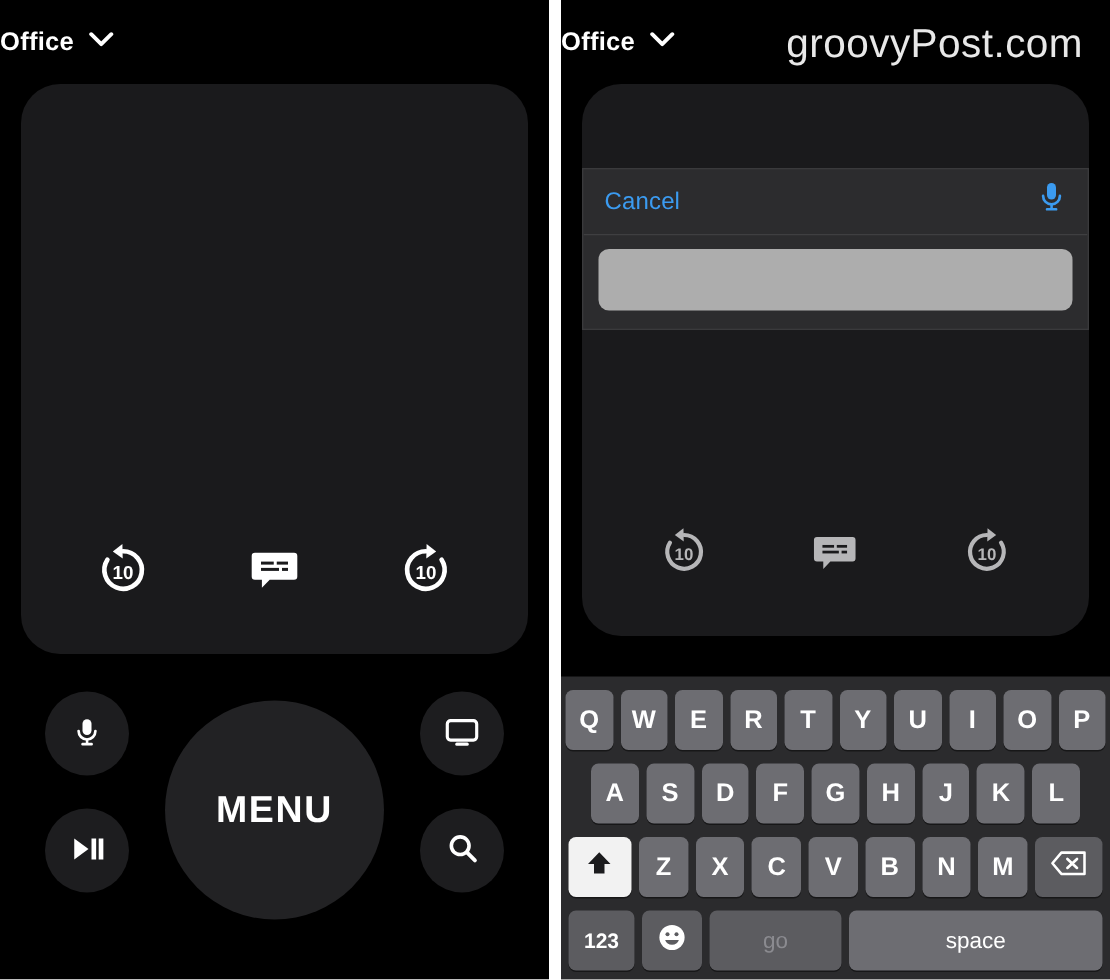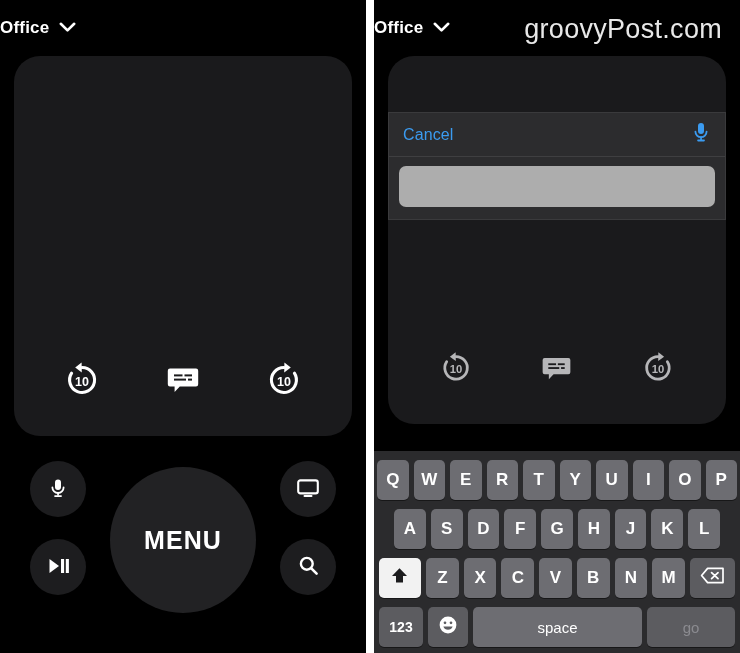--- a/index.html
+++ b/index.html
@@ -435,22 +435,22 @@
         <button class="key emoji">
           <span>
             <svg width="20" height="20" viewBox="0 0 20 20">
               <circle cx="10" cy="10" r="8.4" fill="#ffffff"></circle>
               <circle cx="7" cy="7.8" r="1.35" fill="#5c5c60"></circle>
               <circle cx="13" cy="7.8" r="1.35" fill="#5c5c60"></circle>
               <path d="M5.4 11.6 a4.9 4.9 0 0 0 9.2 0 z" fill="#5c5c60"></path>
             </svg>
           </span>
         </button>
+        <button class="key go">go</button>
         <button class="key space">space</button>
-        <button class="key go">go</button>
       </div>
 
     </div>
 
     <div class="watermark">groovyPost.com</div>
 
   </div>
 
 </div>
 

